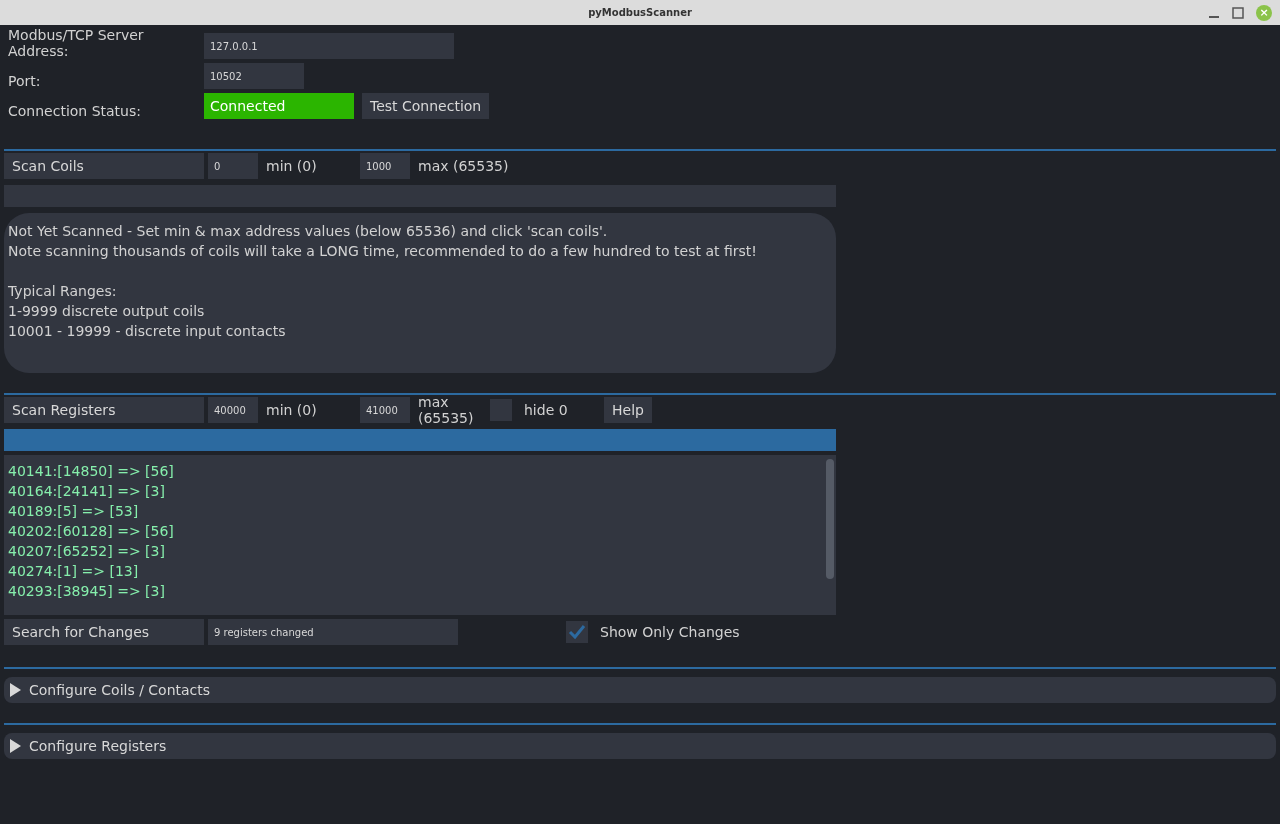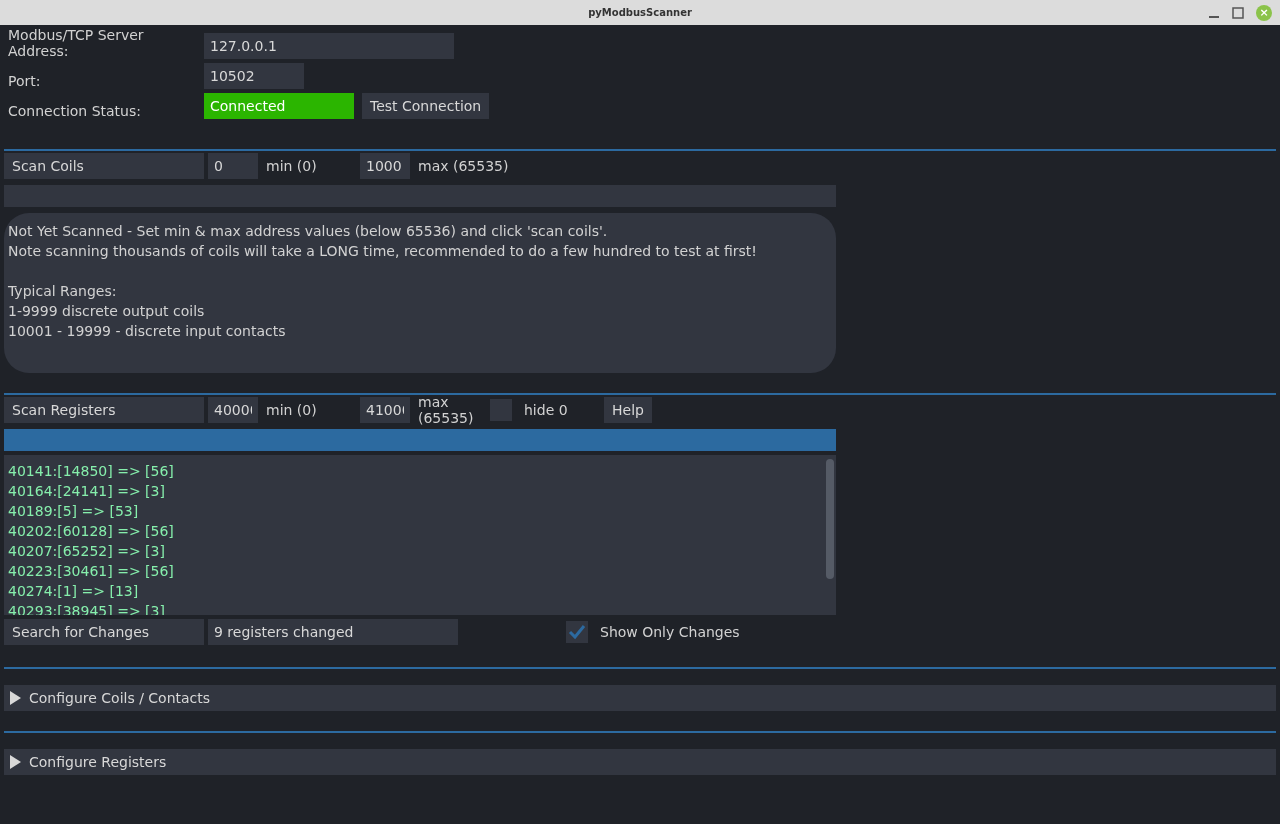--- a/index.html
+++ b/index.html
@@ -6,21 +6,21 @@
   html, body { width: 1280px; height: 824px; overflow: hidden; font-family: "DejaVu Sans", "Segoe UI", Arial, sans-serif; font-size: 14px; color: #d8d8d8; background: #1f2228; }
   .titlebar { height: 25px; background: #dcdcdc; display: flex; align-items: center; position: relative; }
   .titlebar .title { width: 100%; text-align: center; color: #333; font-weight: bold; font-size: 10px; }
   .titlebar .controls { position: absolute; right: 8px; top: 0; height: 25px; display: flex; align-items: center; gap: 12px; }
   .titlebar .ctl { cursor: pointer; color: #555; display: inline-flex; align-items: center; }
   .titlebar .close-circle { width: 16px; height: 16px; border-radius: 50%; background: #8bc34a; display: inline-flex; align-items: center; justify-content: center; color: #fff; font-size: 11px; font-weight: bold; }
 
   .content { padding: 4px 4px; height: 799px; overflow: hidden; }
   .row { display: flex; align-items: flex-end; height: 30px; }
   .label { width: 200px; padding-left: 4px; color: #d2d2d2; }
-  .input { background: #323640; color: #d8d8d8; border: none; height: 26px; padding: 0 6px; font-size: 14px; font-family: inherit; }
+  .input { background: #323640; color: #d8d8d8; border: none; height: 26px; padding: 0 6px; font-size: 10px; font-family: inherit; }
   .input.addr { width: 250px; }
   .input.port { width: 100px; }
   .status-connected { width: 150px; height: 26px; background: #2bb500; color: #fff; display: inline-flex; align-items: center; padding: 0 6px; margin-right: 8px; }
   .btn { background: #323640; color: #d8d8d8; border: none; height: 26px; padding: 0 8px; font-size: 14px; font-family: inherit; cursor: pointer; display: inline-flex; align-items: center; }
 
   .sep-blue { height: 2px; background: #2c6aa0; margin: 0; }
   .spacer { height: 30px; }
 
   .section-top { display: flex; align-items: center; height: 30px; gap: 4px; margin-top:0; }
   .btn-wide { width: 200px; justify-content: flex-start; }
@@ -31,21 +31,21 @@
   .progress.full .bar { width: 100%; height: 100%; background: #2c6aa0; }
 
   .textblock { width: 832px; height: 160px; background: #323640; color: #d2d2d2; white-space: pre-wrap; padding: 8px 4px; margin-top: 6px; line-height: 20px; border-radius: 25px; }
 
   .regblock { width: 832px; height: 160px; background: #323640; color: #86efac; padding: 6px 4px; margin-top: 4px; line-height: 20px; position: relative; overflow: hidden; }
   .regblock .sb { position: absolute; right: 2px; top: 4px; width: 8px; height: 120px; background: #555b66; border-radius: 4px; }
 
   .checkbox { width: 22px; height: 22px; background: #323640; display: inline-flex; align-items: center; justify-content: center; margin-right: 4px; }
   .checkbox svg { width:18px; height:18px; }
 
-  .collapsible { height: 26px; background: #323640; display: flex; align-items: center; gap: 8px; padding: 0 6px; margin-top: 12px; cursor: pointer; }
+  .collapsible { height: 26px; background: #323640; display: flex; align-items: center; gap: 8px; padding: 0 6px; margin-top: 4px; cursor: pointer; border-radius: 8px; }
   .tri { width: 0; height: 0; border-top: 7px solid transparent; border-bottom: 7px solid transparent; border-left: 11px solid #d8d8d8; }
 
   .sect-wrap { margin-top: 0; }
   .gap { height: 20px; }
   .gap-small { height: 4px; }
 </style>
 </head>
 <body>
 
 <div class="titlebar">
@@ -119,21 +119,20 @@
     </div>
     <div class="progress full">
         <div class="bar"></div>
       </div>
     <div class="regblock">
       <div>40141:[14850] =&gt; [56]</div>
       <div>40164:[24141] =&gt; [3]</div>
       <div>40189:[5] =&gt; [53]</div>
       <div>40202:[60128] =&gt; [56]</div>
       <div>40207:[65252] =&gt; [3]</div>
-      <div>40223:[30461] =&gt; [56]</div>
       <div>40274:[1] =&gt; [13]</div>
       <div>40293:[38945] =&gt; [3]</div>
       <div class="sb"></div>
     </div>
     <div class="section-top" style="margin-top:2px;">
       <button class="btn btn-wide">Search for Changes</button>
       <span class="input" style="width:250px; display:inline-flex; align-items:center;">9 registers changed</span>
       <span style="width:100px"></span>
       <span class="checkbox">
         <svg viewBox="0 0 18 18">

